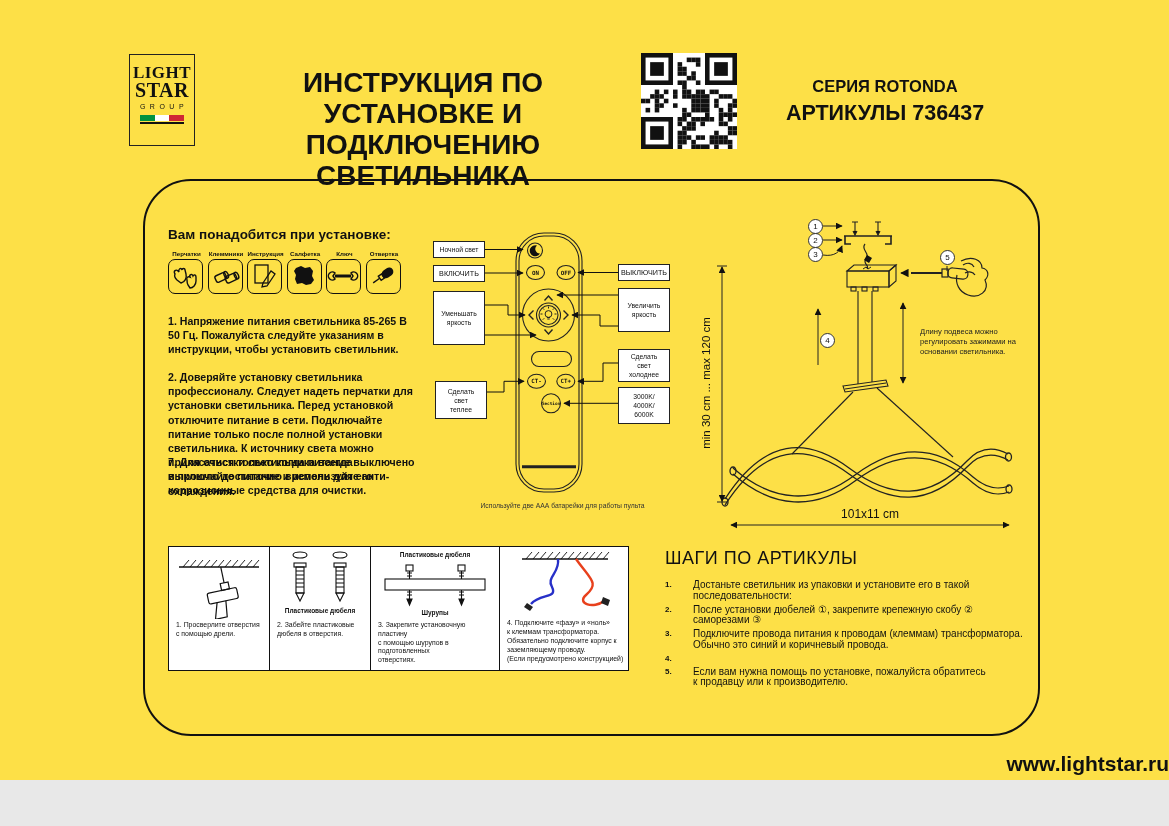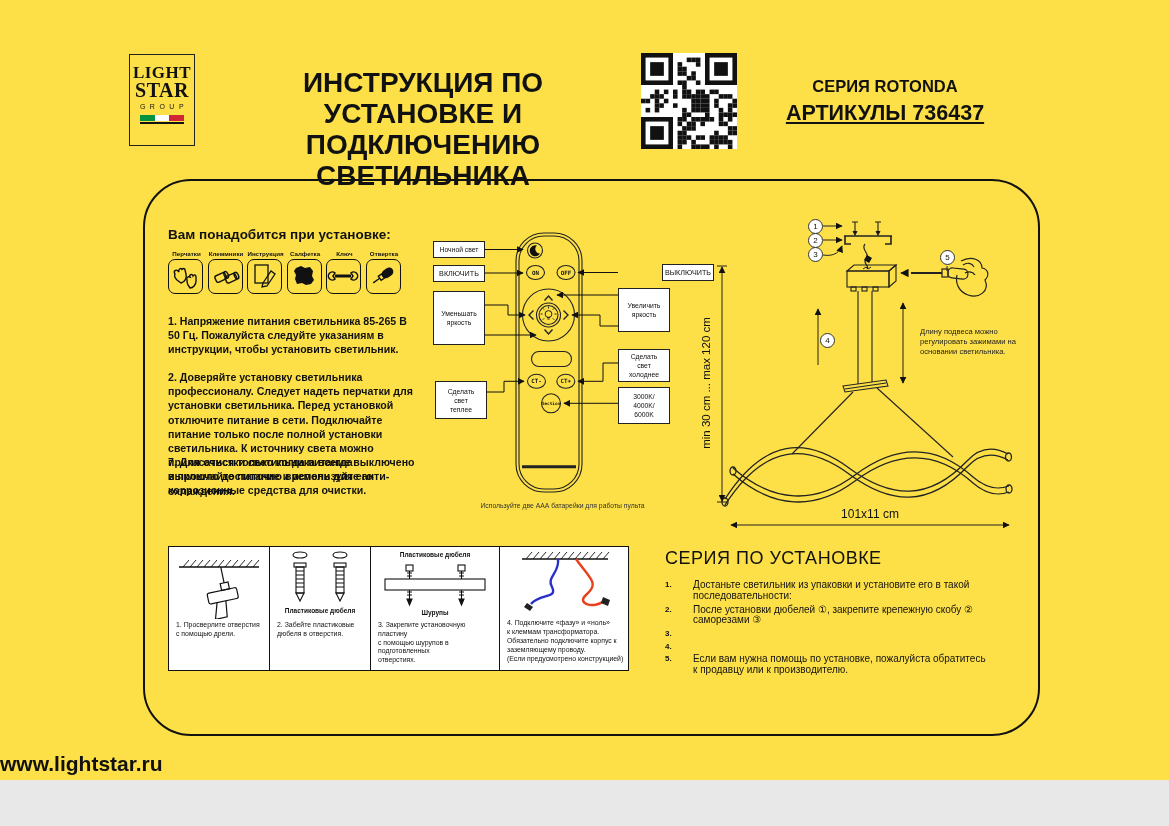--- a/index.html
+++ b/index.html
@@ -9,21 +9,21 @@
 
   
   .logo-box{left:129px;top:54px;width:66px;height:92px;border:1.5px solid #222;text-align:center;box-sizing:border-box;padding-top:10px;}
   .logo-w1{font-family:"Liberation Serif",serif;font-weight:bold;font-size:17px;line-height:16px;letter-spacing:.5px;}
   .logo-w2{font-family:"Liberation Serif",serif;font-weight:bold;font-size:20px;line-height:19px;letter-spacing:.5px;}
   .logo-w3{font-size:7px;letter-spacing:4.5px;margin-top:3px;margin-left:4px;}
   .flag{width:44px;height:6px;margin:5px auto 0;display:flex;border-bottom:2px solid #111;padding-bottom:1px;}
   .flag span{flex:1;height:6px;display:block;}
   .doc-title{left:228px;top:67px;width:390px;text-align:center;font-weight:bold;font-size:28px;line-height:31px;}
   .series{left:780px;top:77px;width:210px;text-align:center;font-weight:bold;font-size:16.5px;}
-  .articles{left:770px;top:101px;width:230px;text-align:center;font-weight:bold;font-size:21.5px;text-decoration:underline;}
+  .articles{left:770px;top:101px;width:230px;text-align:center;font-weight:bold;font-size:21.5px;}
   .qr{left:641px;top:53px;width:96px;height:96px;}
 
   
   .panel{left:143px;top:179px;width:893px;height:553px;border:2px solid #111;border-radius:48px;}
 
   
   .need-head{left:168px;top:227px;font-size:13.5px;font-weight:bold;}
   .tools-row{left:168px;top:250px;width:240px;display:flex;gap:2.5px;}
   .tool{width:37px;text-align:center;}
   .tool-label{font-size:6.2px;font-weight:bold;height:9px;white-space:nowrap;}
@@ -50,21 +50,21 @@
   .ibox .cap{position:absolute;left:7px;right:4px;font-size:6.9px;line-height:8.8px;white-space:pre-line;}
   .ibox .ilabel{position:absolute;width:100%;text-align:center;font-size:6.5px;font-weight:bold;white-space:nowrap;}
 
   
   .steps-head{left:665px;top:548px;font-size:18px;letter-spacing:.5px;}
   .steps-list{left:665px;top:580px;width:360px;}
   .step{display:flex;margin-bottom:3.5px;}
   .step .n{width:28px;font-size:8px;font-weight:bold;flex:none;}
   .step .t{font-size:10px;line-height:10.6px;white-space:pre-line;}
 
-  .footer{left:0;top:752px;width:1169px;text-align:left;font-weight:bold;font-size:21px;}
+  .footer{left:0;top:752px;width:1169px;text-align:right;font-weight:bold;font-size:21px;}
   svg{display:block;}
 </style>
 </head>
 <body>
 
 <div class="page">
 
   <div class="abs logo-box">
     <div class="logo-w1">LIGHT</div>
     <div class="logo-w2">STAR</div>
@@ -357,21 +357,21 @@
     <span class="btn-label" style="left:135.8px;top:156.3px;">CT+</span>
     <span class="btn-label" style="left:121px;top:178.3px;font-size:4.3px;">Section</span>
 
     <div class="lblbox" style="left:3px;top:16px;width:52px;height:17px;">Ночной свет</div>
     <div class="lblbox" style="left:3px;top:40px;width:52px;height:17px;font-size:7.2px;">ВКЛЮЧИТЬ</div>
     <div class="lblbox" style="left:3px;top:66px;width:52px;height:54px;">Уменьшать
 яркость</div>
     <div class="lblbox" style="left:5px;top:156px;width:52px;height:38px;">Сделать
 свет
 теплее</div>
-    <div class="lblbox" style="left:188px;top:39px;width:52px;height:17px;font-size:7.2px;margin-left:44px;">ВЫКЛЮЧИТЬ</div>
+    <div class="lblbox" style="left:188px;top:39px;width:52px;height:17px;font-size:7.2px;">ВЫКЛЮЧИТЬ</div>
     <div class="lblbox" style="left:188px;top:63px;width:52px;height:44px;">Увеличить
 яркость</div>
     <div class="lblbox" style="left:188px;top:124px;width:52px;height:33px;">Сделать
 свет
 холоднее</div>
     <div class="lblbox" style="left:188px;top:162px;width:52px;height:37px;">3000K/
 4000K/
 6000K</div>
   </div>
 
@@ -547,32 +547,34 @@
       <path d="M76,12 C90,32 100,36 86,48 C76,57 94,62 104,54" stroke-width="2.4" stroke="#e8401c"></path>
       <polygon points="103,50 110,53 108,59 101,56" fill="#222" stroke="none"></polygon>
     </svg>
     <div class="cap" style="top:72px;">4. Подключите «фазу»  и  «ноль»
 к клеммам трансформатора.</div>
     <div class="cap" style="top:90px;">Обязательно подключите корпус к
 заземляющему проводу.
 (Если предусмотрено конструкцией)</div>
   </div>
 
-  <div class="abs steps-head">СЕРИЯ ПО УСТАНОВКЕ</div>
+  <div class="abs steps-head">ШАГИ ПО АРТИКУЛЫ</div>
   <div class="abs steps-list">
     <div class="step">
       <span class="n">1.</span>
       <span class="t">Достаньте светильник из упаковки и установите его в такой последовательности:</span>
     </div>
     <div class="step">
       <span class="n">2.</span>
       <span class="t">После установки дюбелей ①, закрепите крепежную скобу ② саморезами ③</span>
     </div>
     <div class="step">
       <span class="n">3.</span>
+      <span class="t">Подключите провода питания к проводам (клеммам) трансформатора.
+Обычно это синий и коричневый провода.</span>
     </div>
     <div class="step">
       <span class="n">4.</span>
     </div>
     <div class="step">
       <span class="n">5.</span>
       <span class="t">Если вам нужна помощь по установке, пожалуйста обратитесь
 к продавцу или к производителю.</span>
     </div>
   </div>

